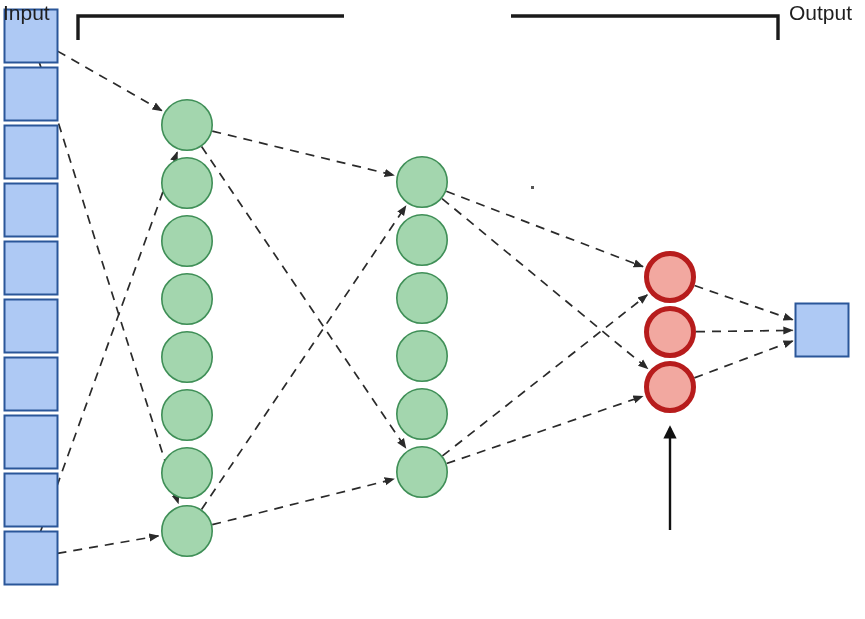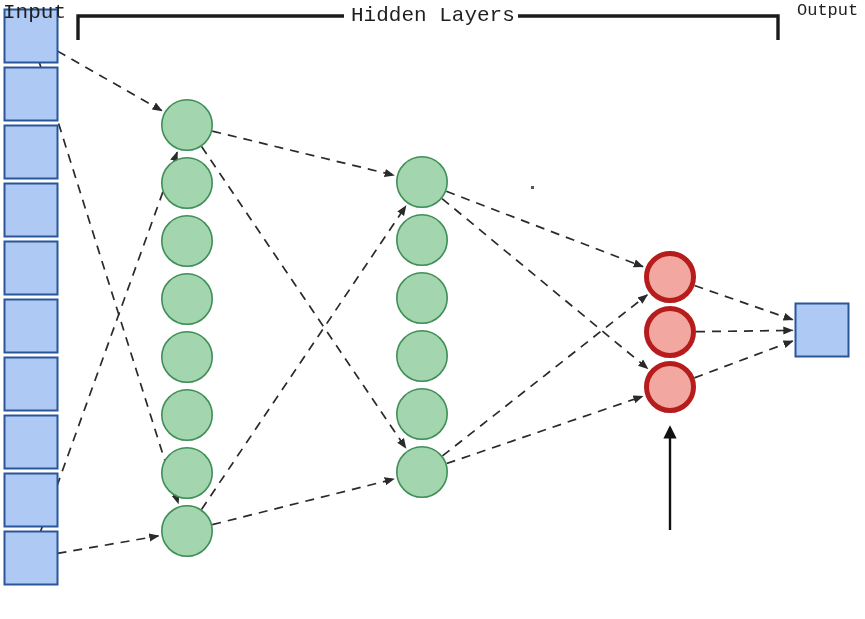--- a/index.html
+++ b/index.html
@@ -21,39 +21,38 @@
     position: absolute;
     left: 0;
     top: 0;
     width: 865px;
     height: 619px;
   }
   .lbl {
     position: absolute;
     color: #1f1f1f;
     white-space: nowrap;
-    font-family: Liberation Mono, monospace;
+    font-family: Liberation Sans, sans-serif;
   }
   #label-input {
     left: 3px;
     top: 1px;
     font-size: 21px;
   }
   #label-hidden {
     left: 348px;
     top: 4px;
     font-size: 21px;
     background: #ffffff;
     padding: 0 3px;
   }
   #label-output {
     left: 789px;
     top: 1px;
-    font-size: 17px;
-    margin-left: 8px;
+    font-size: 21px;
   }
   #label-embeddings {
     left: 578px;
     top: 524px;
     font-size: 29px;
   }
 </style>
 </head>
 <body>
 
@@ -122,16 +121,15 @@
       </g>
     <g id="callout-group">
         <line x1="670" y1="530" x2="670" y2="428" stroke="#111111" stroke-width="2.4" marker-end="url(#arrow-solid)"></line>
       </g>
     <g id="artifact-group">
         <rect x="531" y="186" width="3" height="3" fill="#555555"></rect>
       </g>
   </svg>
 
   <div class="lbl" id="label-input">Input</div>
-  <div class="lbl" id="label-hidden">Hidden Layers</div>
   <div class="lbl" id="label-output">Output</div>
 
 </div>
 
 </body></html>

